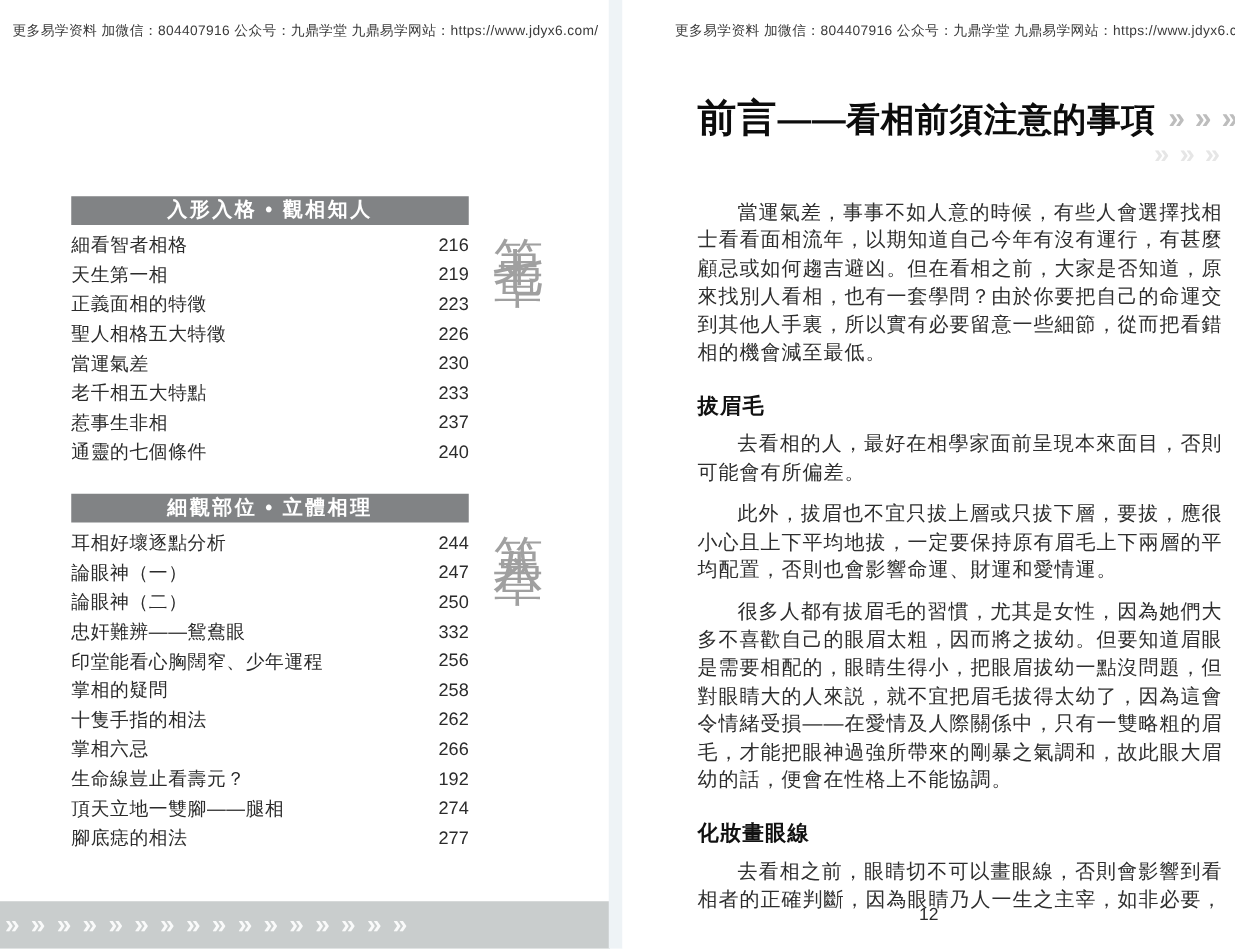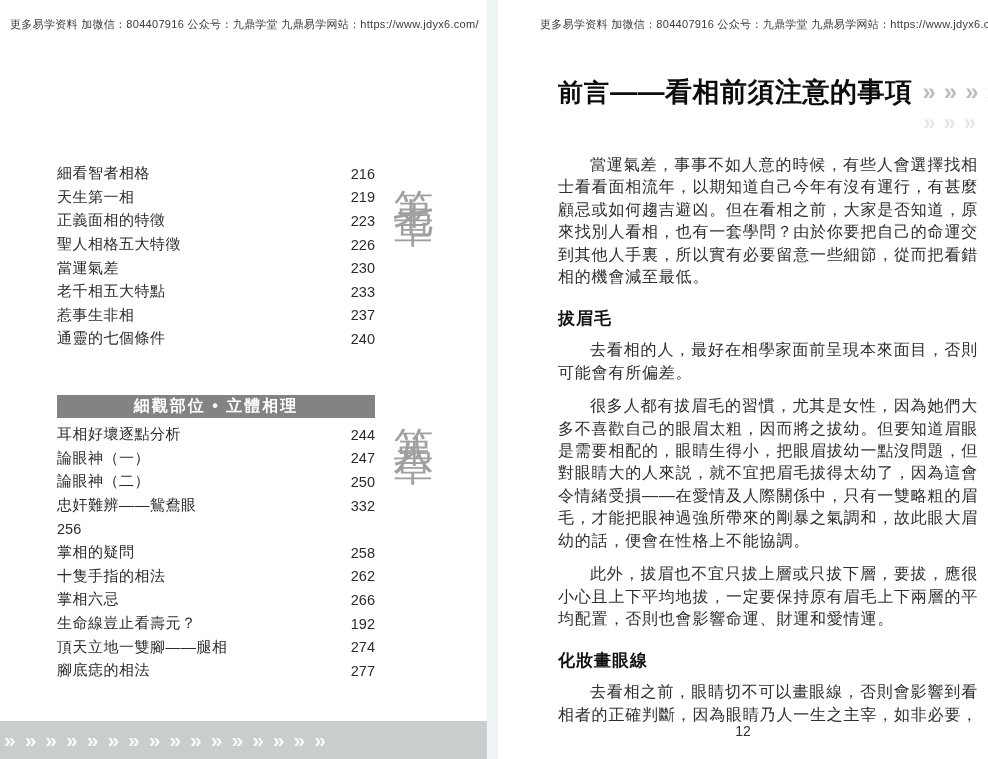--- a/index.html
+++ b/index.html
@@ -48,21 +48,21 @@
     display:flex;align-items:center;overflow:hidden;
   }
   .footer-band .chevrons{
     color:#ffffff;font-size:21px;font-weight:bold;letter-spacing:9px;
     white-space:nowrap;padding-left:4px;opacity:0.9;
   }
 
   
   .preface{position:absolute;left:60px;top:74px;width:420px;}
   .preface-title-row{display:flex;align-items:baseline;white-space:nowrap;}
-  .title-main{font-size:25px;font-weight:bold;color:#0c0c0c;letter-spacing:1px;}
+  .title-main{font-size:31px;font-weight:bold;color:#0c0c0c;letter-spacing:1px;}
   .title-rest{font-size:27px;font-weight:bold;color:#0c0c0c;letter-spacing:0.5px;}
   .title-chevrons{
     margin-left:10px;color:#bdbdbd;font-size:24px;font-weight:bold;
     letter-spacing:8px;align-self:center;
   }
   .faint-chevrons{
     position:absolute;right:-6px;top:36px;color:#e6e6e6;font-size:22px;
     font-weight:bold;letter-spacing:8px;
   }
   .preface-body{margin-top:44px;}
@@ -80,20 +80,21 @@
   }
 </style>
 </head>
 <body>
 
 <div class="page" id="left-page">
 
   <div class="scan-header">更多易学资料 加微信：804407916 公众号：九鼎学堂 九鼎易学网站：https://www.jdyx6.com/</div>
 
   <div class="toc" id="toc-section-1">
+    <div class="toc-bar">入形入格 • 觀相知人</div>
     <div class="toc-items">
       <div class="toc-row">
         <span>細看智者相格</span>
         <span class="pg">216</span>
       </div>
       <div class="toc-row">
         <span>天生第一相</span>
         <span class="pg">219</span>
       </div>
       <div class="toc-row">
@@ -136,20 +137,21 @@
       </div>
       <div class="toc-row">
         <span>論眼神（二）</span>
         <span class="pg">250</span>
       </div>
       <div class="toc-row">
         <span>忠奸難辨——鴛鴦眼</span>
         <span class="pg">332</span>
       </div>
       <div class="toc-row">
+        <span>印堂能看心胸闊窄、少年運程</span>
         <span class="pg">256</span>
       </div>
       <div class="toc-row">
         <span>掌相的疑問</span>
         <span class="pg">258</span>
       </div>
       <div class="toc-row">
         <span>十隻手指的相法</span>
         <span class="pg">262</span>
       </div>
@@ -191,21 +193,21 @@
       <span class="title-main">前言</span>
       <span class="title-rest">——看相前須注意的事項</span>
       <span class="title-chevrons">»»»»</span>
     </div>
     <div class="faint-chevrons">»»»</div>
 
     <div class="preface-body">
       <p>當運氣差，事事不如人意的時候，有些人會選擇找相士看看面相流年，以期知道自己今年有沒有運行，有甚麼顧忌或如何趨吉避凶。但在看相之前，大家是否知道，原來找別人看相，也有一套學問？由於你要把自己的命運交到其他人手裏，所以實有必要留意一些細節，從而把看錯相的機會減至最低。</p>
       <h3>拔眉毛</h3>
       <p>去看相的人，最好在相學家面前呈現本來面目，否則可能會有所偏差。</p>
+      <p>此外，拔眉也不宜只拔上層或只拔下層，要拔，應很小心且上下平均地拔，一定要保持原有眉毛上下兩層的平均配置，否則也會影響命運、財運和愛情運。</p>
       <p>很多人都有拔眉毛的習慣，尤其是女性，因為她們大多不喜歡自己的眼眉太粗，因而將之拔幼。但要知道眉眼是需要相配的，眼睛生得小，把眼眉拔幼一點沒問題，但對眼睛大的人來説，就不宜把眉毛拔得太幼了，因為這會令情緒受損——在愛情及人際關係中，只有一雙略粗的眉毛，才能把眼神過強所帶來的剛暴之氣調和，故此眼大眉幼的話，便會在性格上不能協調。</p>
-      <p>此外，拔眉也不宜只拔上層或只拔下層，要拔，應很小心且上下平均地拔，一定要保持原有眉毛上下兩層的平均配置，否則也會影響命運、財運和愛情運。</p>
       <h3>化妝畫眼線</h3>
       <p>去看相之前，眼睛切不可以畫眼線，否則會影響到看相者的正確判斷，因為眼睛乃人一生之主宰，如非必要，</p>
     </div>
   </div>
 
   <div class="page-number">12</div>
 </div>
 
 </body></html>

